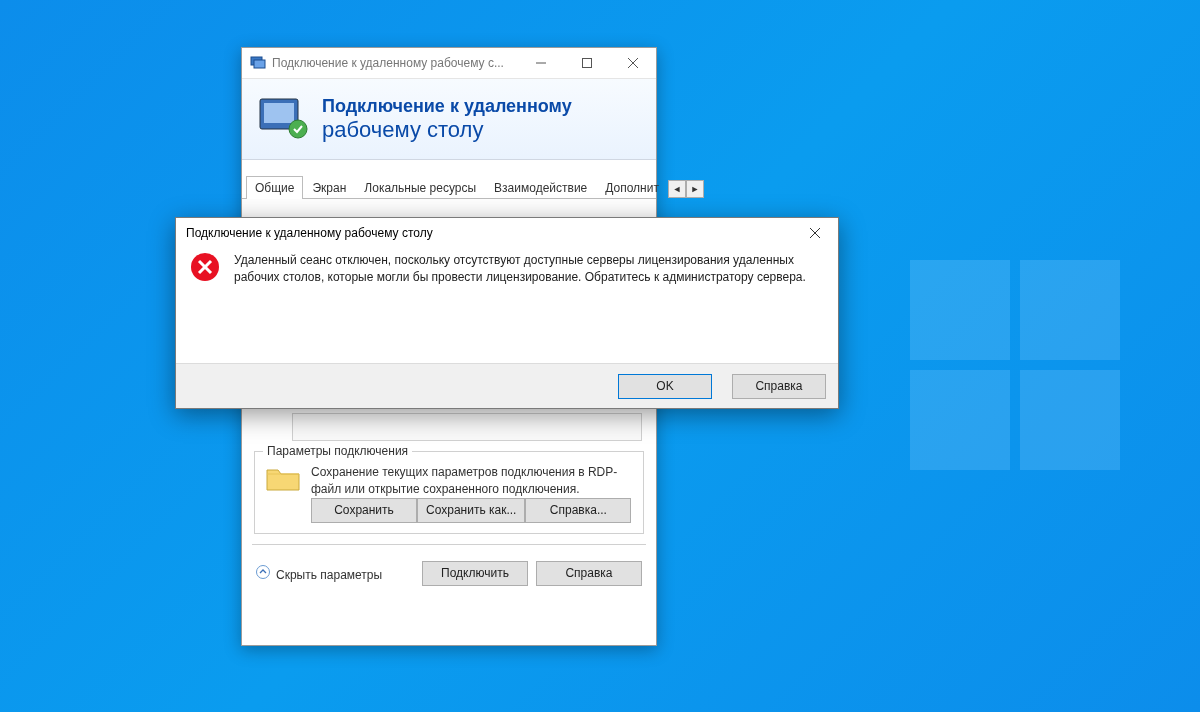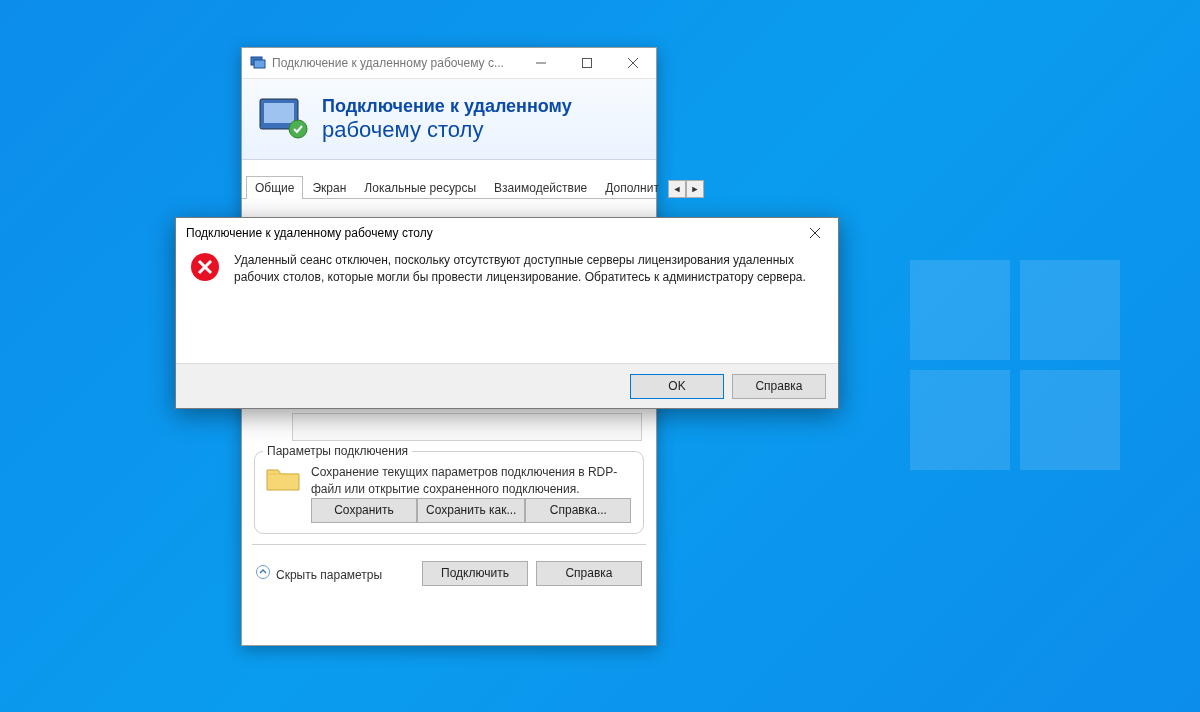--- a/index.html
+++ b/index.html
@@ -20,39 +20,39 @@
 .banner .ht1{color:#0a4aa8;font-size:18px;font-weight:bold;}
 .banner .ht2{color:#0a4aa8;font-size:22px;font-weight:400;}
 
 .tabs{height:26px;display:flex;align-items:flex-end;background:#fff;padding:12px 4px 0 4px;border-bottom:1px solid #bcbcbc;position:relative;}
 .tab{padding:4px 8px;font-size:12px;color:#333;border:1px solid transparent;border-bottom:none;position:relative;bottom:-1px;white-space:nowrap;}
 .tab.active{background:#fff;border-color:#bcbcbc;z-index:2}
 .tabs .spin{margin-left:auto;display:flex}
 .spinbtn{width:16px;height:16px;border:1px solid #adadad;background:#f0f0f0;font-size:9px;display:flex;align-items:center;justify-content:center;color:#333}
 
 .rdpbody{padding:10px;}
-.groupbox{border:1px solid #d0d0d0;border-radius:9px;margin:6px 2px;padding:12px 10px 10px 10px;position:relative;}
+.groupbox{border:1px solid #d0d0d0;border-radius:0;margin:6px 2px;padding:12px 10px 10px 10px;position:relative;}
 .groupbox .legend{position:absolute;top:-8px;left:8px;background:#fff;padding:0 4px;color:#333;font-size:12px;}
 .gcontent{display:flex;gap:10px;align-items:flex-start;}
 .gtext{color:#333;font-size:12px;line-height:1.4;flex:1}
 .foldericon{width:36px;height:30px;}
 .btnrow{display:flex;gap:0}
 .wbtn{min-width:88px;height:23px;background:#e1e1e1;border:1px solid #adadad;font-size:12px;display:inline-flex;align-items:center;justify-content:center;color:#222;padding:0 8px;}
 .sep{height:1px;background:#d0d0d0;margin:10px 0}
 .footer{display:flex;align-items:center;gap:8px;padding:6px 4px;}
 .footer .exp{display:flex;align-items:flex-end;gap:6px;color:#0066cc;cursor:pointer}
 .footer .spacer{flex:1}
 
 .dialog{position:absolute;left:175px;top:217px;width:662px;height:190px;background:#fff;border:1px solid #7a7a7a;box-shadow:0 6px 24px rgba(0,0,0,0.4);}
 .dialog .dtitle{height:30px;display:flex;align-items:center;padding-left:10px;font-size:12px;color:#000}
 .dialog .dclose{position:absolute;right:0;top:0;width:46px;height:30px;display:flex;align-items:center;justify-content:center}
 .dialog .dbody{padding:4px 14px 0 14px;display:flex;gap:14px;align-items:flex-start}
 .erricon{width:30px;height:30px;flex-shrink:0}
 .dmsg{font-size:12px;color:#222;line-height:1.45;flex:1}
-.dbtns{position:absolute;bottom:0;left:0;right:0;height:44px;background:#f0f0f0;border-top:1px solid #dcdcdc;display:flex;align-items:center;justify-content:flex-end;gap:8px;padding-right:12px}
+.dbtns{position:absolute;bottom:0;left:0;right:0;height:44px;background:#f0f0f0;border-top:1px solid #dcdcdc;display:flex;align-items:center;justify-content:flex-end;gap:20px;padding-right:12px}
 .dbtns .wbtn{min-width:76px}
 .dbtns .wbtn.primary{border-color:#0078d7}
 .obscured{border:1px solid #d0d0d0;height:26px;margin:4px 4px 10px 40px;background:#fafafa;}
 </style>
 </head>
 <body>
 
 <div class="winlogo">
   <div class="q q1"></div>
     <div class="q q2"></div>

